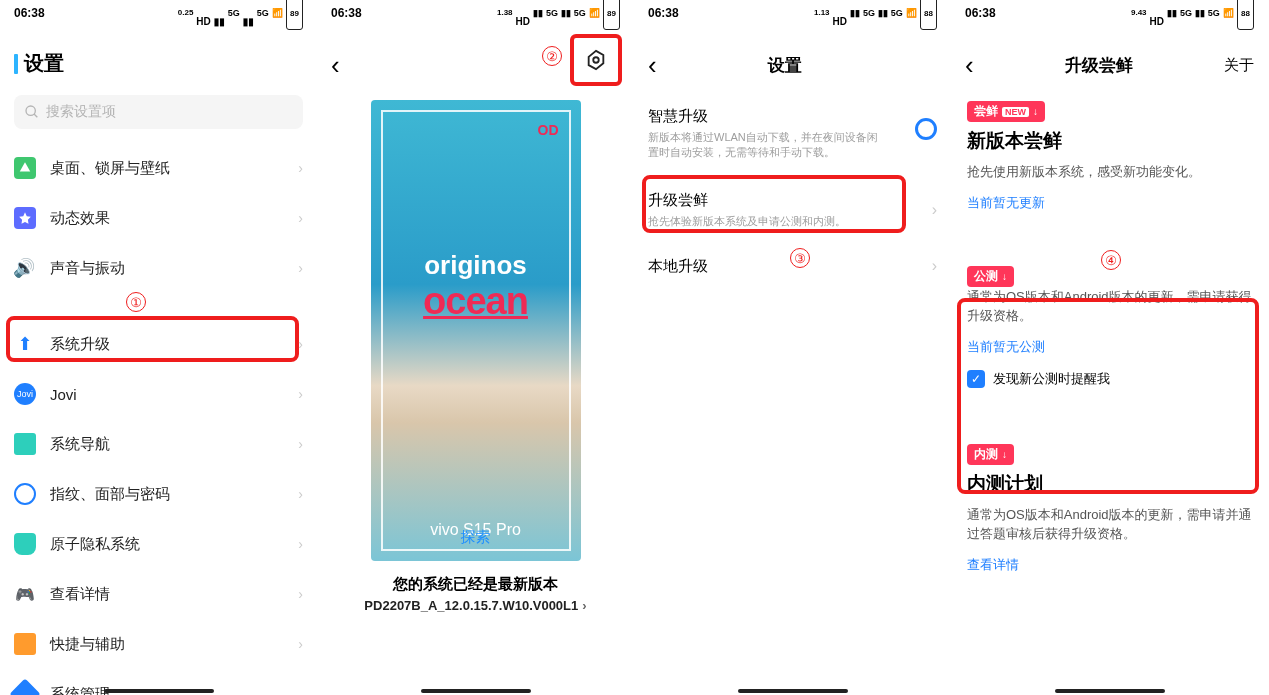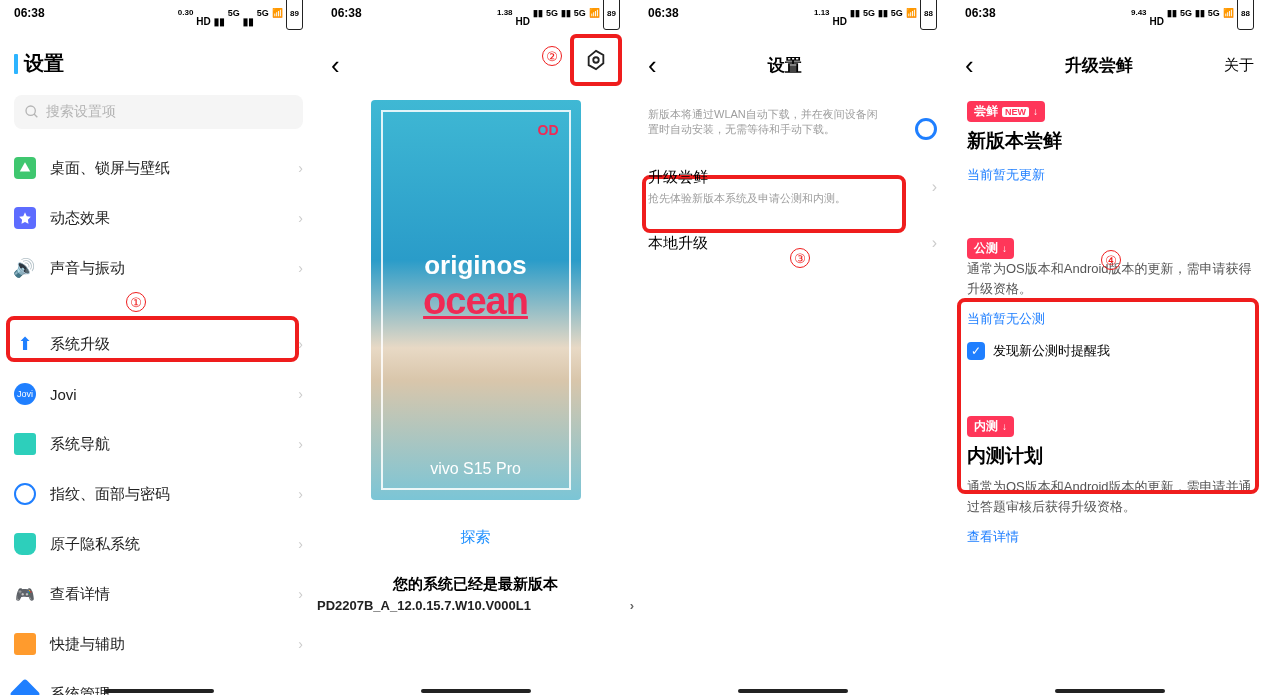--- a/index.html
+++ b/index.html
@@ -22,29 +22,29 @@
 .li-icon { width: 22px; height: 22px; border-radius: 4px; margin-right: 14px; display: flex; align-items: center; justify-content: center; flex-shrink: 0; }
 .li-label { font-size: 15px; color: #222; }
 .hl1 { position: absolute; border: 4px solid #ef1d1d; border-radius: 8px; }
 .anno { position: absolute; color: #ef1d1d; font-size: 15px; display: flex; align-items: center; justify-content: center; }
 .anno .circ { border: 1.5px solid #ef1d1d; border-radius: 50%; width: 20px; height: 20px; display: flex; align-items: center; justify-content: center; font-size: 13px; font-weight: 400; }
 
 
 .p2-back { position: absolute; top: 50px; left: 14px; font-size: 26px; font-weight: 300; }
 .gear-box { position: absolute; top: 34px; right: 12px; width: 52px; height: 52px; border: 4px solid #ef1d1d; border-radius: 6px; display: flex; align-items: center; justify-content: center; }
 .gear-box svg { }
-.poster { position: absolute; top: 100px; left: 50%; transform: translateX(-50%); width: 210px; height: 400px; border-radius: 4px; overflow: hidden; background: linear-gradient(180deg,#3fb8d4 0%,#2a9cc9 40%,#e8d9c5 62%,#d9c6ab 70%,#7bc5d6 100%); display:flex; align-items:center; justify-content:center; }
+.poster { position: absolute; top: 100px; left: 50%; transform: translateX(-50%); width: 210px; height: 461px; border-radius: 4px; overflow: hidden; background: linear-gradient(180deg,#3fb8d4 0%,#2a9cc9 40%,#e8d9c5 62%,#d9c6ab 70%,#7bc5d6 100%); display:flex; align-items:center; justify-content:center; }
 .poster .inner { position:absolute; inset:10px; border:2px solid rgba(255,255,255,0.85); }
 .poster .od { position:absolute; top:22px; right:22px; color:#ef2a55; font-weight:800; font-size:14px; }
 .poster .txt1 { color:#fff; font-size:26px; font-weight:600; position:absolute; top:150px; width:100%; text-align:center; }
 .poster .txt2 { color:#ef2a55; font-size:38px; font-weight:800; position:absolute; top:180px; width:100%; text-align:center; letter-spacing:-1px;text-decoration:underline; }
 .poster .txt3 { color:#fff; font-size:16px; font-weight:500; position:absolute; bottom:22px; width:100%; text-align:center; }
 .explore { position:absolute; top:528px; width:100%; text-align:center; color:#1f90ff; font-size:15px; }
 .sys-ver { position:absolute; top:575px; width:100%; text-align:center; font-size:15px; font-weight:700; }
-.sys-ver2 { position:absolute; top:598px; width:100%; text-align:center; font-size:13px; font-weight:600; color:#222; display:flex; align-items:center; justify-content:space-between; gap:4px; }
+.sys-ver2 { position:absolute; top:598px; width:100%; text-align:center; font-size:13px; font-weight:600; color:#222; display:flex; align-items:center; justify-content:center; gap:4px; }
 
 
 .p3-head { display:flex; align-items:center; padding: 28px 14px 10px; }
 .p3-head .back { font-size:26px; font-weight:300; }
 .p3-head .title { flex:1; text-align:center; font-size:17px; font-weight:700; margin-left:-24px; }
 .smart { padding: 16px 14px 10px; }
 .smart .t { font-size:15px; font-weight:500; margin-bottom:4px; }
 .smart .d { font-size:11px; color:#9e9e9e; line-height:1.4; padding-right: 50px;}
 .toggle { position:absolute; right:14px; top:118px; width:22px; height:22px; border:3px solid #1f7fff; border-radius:50%; }
 .row3 { padding: 14px 14px; position:relative; }
@@ -70,21 +70,21 @@
 .hl4 { border:4px solid #ef1d1d; border-radius:8px; }
 .home-ind { position:absolute; bottom:2px; left:50%; transform:translateX(-50%); width:110px; height:4px; background:#222; border-radius:2px; }
 </style>
 </head>
 <body>
 
 <div class="panel">
   <div class="status-bar">
     <span>06:38</span>
     <span class="status-right">
-      <span class="speed">0.30</span>
+      <span class="speed">0.25</span>
       <span class="ico">HD</span>
       <span class="ico">▮▮</span>
         <span>5G</span>
       <span class="ico">▮▮</span>
         <span>5G</span>
       <span>📶</span>
       <span class="batt">89</span>
     </span>
   </div>
   <div class="p1-title">
@@ -222,20 +222,21 @@
         <span>5G</span>
         <span>📶</span>
         <span class="batt">88</span>
       </span>
   </div>
   <div class="p3-head">
     <span class="back">‹</span>
     <span class="title">设置</span>
   </div>
   <div class="smart">
+    <div class="t">智慧升级</div>
     <div class="d">新版本将通过WLAN自动下载，并在夜间设备闲置时自动安装，无需等待和手动下载。</div>
   </div>
   <div class="toggle"></div>
 
   <div class="hl1 hl3" style="top:175px;left:8px;width:264px;height:58px"></div>
   <div class="row3" style="margin-top:6px">
     <div class="t">升级尝鲜</div>
     <div class="d">抢先体验新版本系统及申请公测和内测。</div>
     <span class="chev">›</span>
   </div>
@@ -270,20 +271,21 @@
     <span class="about">关于</span>
   </div>
 
   <div class="card">
     <span class="badge">
         <span>尝鲜</span>
         <span class="new">NEW</span>
         <span class="arr">↓</span>
       </span>
     <div class="h">新版本尝鲜</div>
+    <div class="d">抢先使用新版本系统，感受新功能变化。</div>
     <span class="link">当前暂无更新</span>
   </div>
 
   <div class="anno" style="top:250px;left:150px">
       <span class="circ">④</span>
     </div>
 
   <div class="hl1 hl4" style="top:298px;left:6px;width:302px;height:196px"></div>
   <div class="card" style="margin-top:30px">
     <span class="badge">

